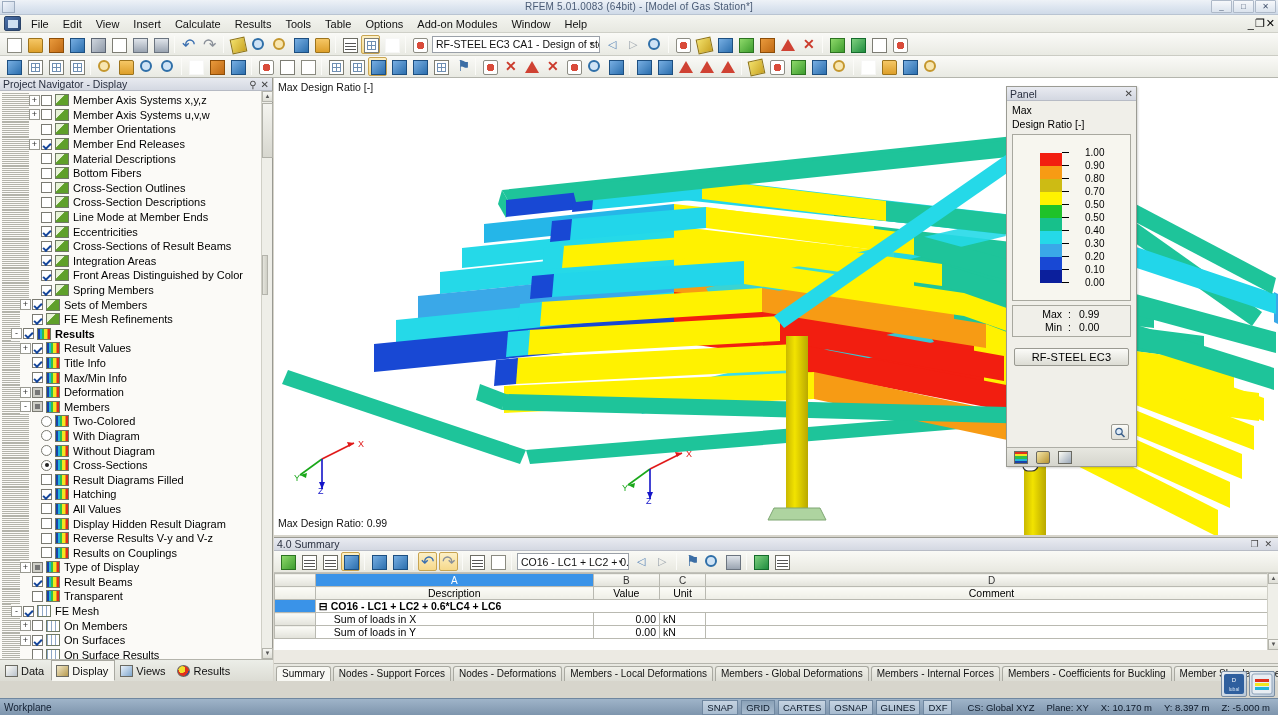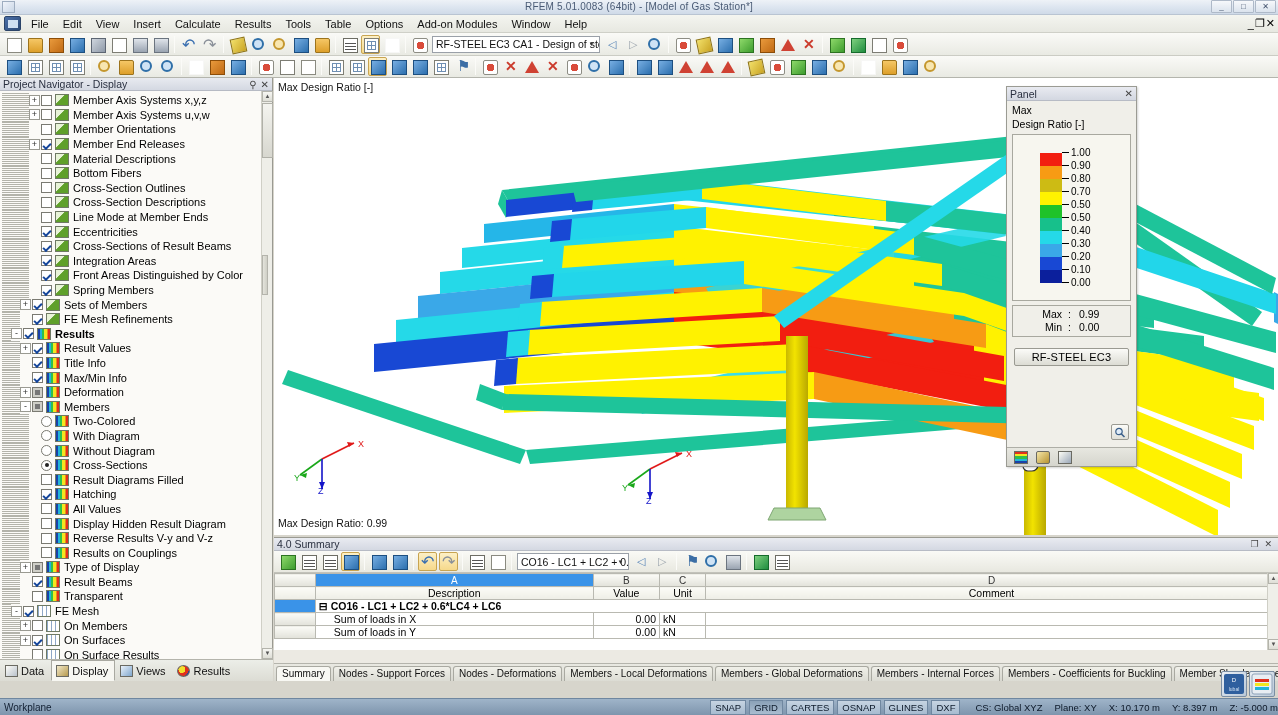--- a/index.html
+++ b/index.html
@@ -263,21 +263,21 @@
   .panel-head .sp { flex: 1; }
   .panel-lbl { padding: 2px 5px 0 5px; font-size: 10.5px; color: #000; line-height: 14px; }
   .legend-box {
     margin: 3px 5px 0 5px; height: 167px; background: #f7f6ef;
     border: 1px solid #a8a89f; position: relative;
   }
   .legend-bar { position: absolute; left: 27px; top: 18px; width: 22px; }
   .legend-seg { height: 13px; }
   .legend-ticks { position: absolute; left: 49px; top: 11px; }
   .legend-tick {
-    height: 13px; display: flex; align-items: center; gap: 2px;
+    height: 13px; display: flex; align-items: center; gap: 16px;
     font-size: 10px; color: #000;
   }
   .legend-tick .ln { width: 7px; height: 1px; background: #000; display: inline-block; }
   .minmax {
     margin: 4px 5px 0 5px; background: #f0efe9; border: 1px solid #a8a89f;
     font-size: 10.5px; color: #000; padding: 2px 0;
   }
   .minmax .r { display: flex; justify-content: center; gap: 6px; line-height: 13px; }
   .minmax .k { width: 26px; text-align: right; }
   .minmax .c { width: 5px; }
@@ -1457,21 +1457,21 @@
         <div class="sbtn pressed">GRID</div>
         <div class="sbtn">CARTES</div>
         <div class="sbtn">OSNAP</div>
         <div class="sbtn">GLINES</div>
         <div class="sbtn">DXF</div>
       </div>
     <div class="sinfo">CS: Global XYZ</div>
     <div class="sinfo">Plane: XY</div>
     <div class="sinfo">X:  10.170 m</div>
     <div class="sinfo">Y:  8.397 m</div>
-    <div class="sinfo" style="">Z:  -5.000 m</div>
+    <div class="sinfo" style="margin-right:8px">Z:  -5.000 m</div>
   </div>
 
   <div class="taskicons">
     <div class="taskicon">
       <svg width="22" height="22" viewBox="0 0 22 22">
         <rect x="1" y="1" width="20" height="20" rx="2" fill="#2f5f9e"></rect>
         <text x="11" y="9" font-size="6" fill="#fff" text-anchor="middle" font-family="Liberation Sans, sans-serif">D</text>
         <text x="11" y="18" font-size="5" fill="#cfe0f2" text-anchor="middle" font-family="Liberation Sans, sans-serif">lubal</text>
       </svg>
     </div>

